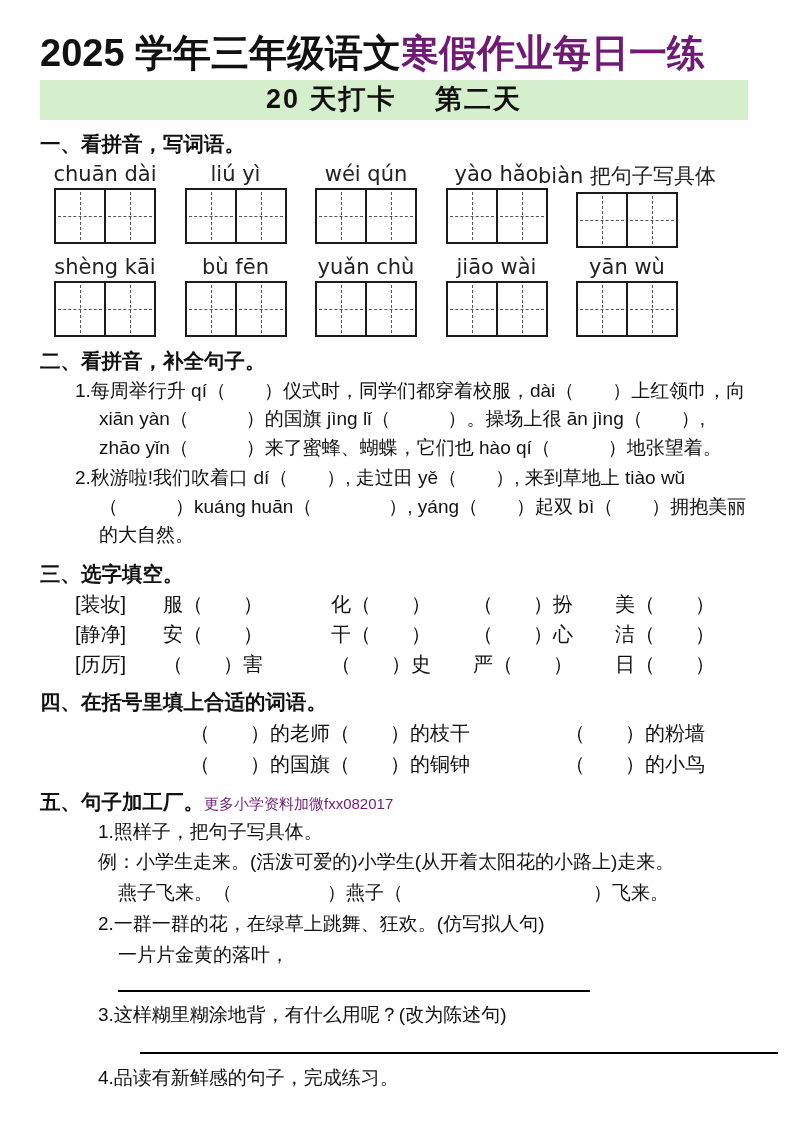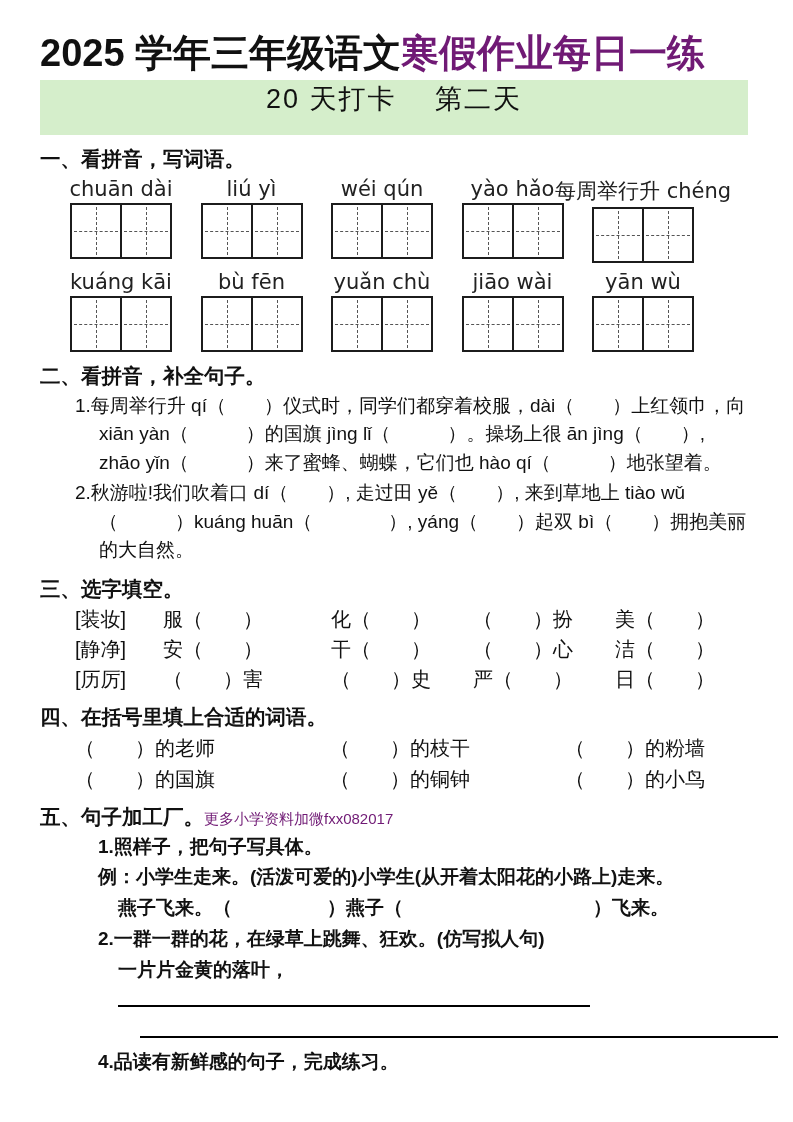--- a/index.html
+++ b/index.html
@@ -3,55 +3,55 @@
 <meta charset="utf-8">
 <style>
   * { margin:0; padding:0; box-sizing:border-box; }
   html,body { background:#fff; }
   body { font-family:"Liberation Sans","DejaVu Sans",sans-serif; color:#111; }
   .page { width:793px; height:1122px; padding:30px 45px 0 40px; overflow:hidden; background:#fff; }
 
   
   .title-line { font-size:38px; font-weight:900; white-space:nowrap; letter-spacing:0px; line-height:1.25; }
   .title-red { color:#701a75; }
-  .banner { margin-top:2px; background:#d5eecb; text-align:center; font-size:27px; font-weight:400; padding:1px 0 18px 0; letter-spacing:2px; }
+  .banner { margin-top:2px; background:#d5eecb; text-align:center; font-size:27px; font-weight:700; padding:1px 0 3px 0; letter-spacing:2px; }
 
   
   .date-line { margin:10px 0 4px 58px; font-size:20px; font-weight:600; }
   .blank { display:inline-block; border-bottom:2px solid #000; height:1em; position:relative; top:2px; }
   .w45 { width:46px; } .gap { display:inline-block; }
 
   
   .sec-title { font-size:20.5px; font-weight:800; margin-top:10px; }
   .watermark { font-size:15px; font-weight:400; color:#701a75; letter-spacing:0; }
 
   
-  .pin-row { display:flex; justify-content:space-between; margin:4px 0 0 30px; width:624px; }
+  .pin-row { display:flex; justify-content:space-between; margin:4px 0 0 14px; width:624px; }
   .pin-item { width:102px; flex:0 0 102px; display:flex; flex-direction:column; align-items:center; }
   .pinyin { font-size:21px; color:#222; white-space:nowrap; margin-bottom:2px; font-family:"DejaVu Sans",sans-serif; }
   .tian { display:flex; border:2px solid #1c1c1c; width:102px; height:56px; background:#fff; }
   .tcell { flex:1; position:relative; }
   .tcell + .tcell { border-left:2px solid #1c1c1c; }
   .tcell::before { content:""; position:absolute; left:50%; top:2px; bottom:2px; border-left:1.5px dashed #555; }
   .tcell::after { content:""; position:absolute; top:50%; left:2px; right:2px; border-top:1.5px dashed #555; }
 
   
   .para { font-size:19px; line-height:1.5; margin:2px 0 2px 35px; padding-left:24px; text-indent:-24px; max-width:672px; }
 
   
   .s3-row { display:flex; margin:3px 0 3px 35px; font-size:20px; line-height:1.35; }
   .s3-bracket { flex:0 0 88px; }
   .s3-c1 { flex:0 0 168px; } .s3-c2 { flex:0 0 142px; } .s3-c3 { flex:0 0 142px; } .s3-c4 { flex:1; }
 
   
   .s4-row { display:flex; margin:4px 0 4px 35px; font-size:20px; line-height:1.35; }
-  .s4-c1 { flex:0 0 255px; } .s4-c2 { flex:0 0 235px; } .s4-c3 { flex:1; }
-
-  
-  .s5-line { font-size:19px; line-height:1.52; margin:2px 0 2px 23px; max-width:680px;font-weight:bold; }
+  .s4-c1 { flex:0 0 255px;text-align:right; } .s4-c2 { flex:0 0 235px; } .s4-c3 { flex:1; }
+
+  
+  .s5-line { font-size:19px; line-height:1.52; margin:2px 0 2px 23px; max-width:680px; }
   .s5-sub { margin-left:58px; }
   .rule-line { margin:6px 0 8px 100px; }
 </style>
 </head>
 <body>
 
 <div class="page">
 
   <div class="title-line">
     <span>2025 学年三年级语文</span><span class="title-red">寒假作业每日一练</span>
@@ -88,31 +88,31 @@
           </div>
       </div>
       <div class="pin-item">
         <div class="pinyin">yào hǎo</div>
         <div class="tian">
             <div class="tcell"></div>
             <div class="tcell"></div>
           </div>
       </div>
       <div class="pin-item">
-        <div class="pinyin">每周举行升 chéng</div>
+        <div class="pinyin">biàn 把句子写具体</div>
         <div class="tian">
             <div class="tcell"></div>
             <div class="tcell"></div>
           </div>
       </div>
     </div>
 
     <div class="pin-row" style="margin-top:7px">
       <div class="pin-item">
-        <div class="pinyin">kuáng kāi</div>
+        <div class="pinyin">shèng kāi</div>
         <div class="tian">
             <div class="tcell"></div>
             <div class="tcell"></div>
           </div>
       </div>
       <div class="pin-item">
         <div class="pinyin">bù  fēn</div>
         <div class="tian">
             <div class="tcell"></div>
             <div class="tcell"></div>
@@ -192,19 +192,20 @@
 
     <div class="s5-line s5-sub">1.照样子，把句子写具体。</div>
     <div class="s5-line s5-sub">例：小学生走来。(活泼可爱的)小学生(从开着太阳花的小路上)走来。</div>
     <div class="s5-line" style="margin-left:78px">燕子飞来。（　　　　　）燕子（　　　　　　　　　　）飞来。</div>
 
     <div class="s5-line s5-sub">2.一群一群的花，在绿草上跳舞、狂欢。(仿写拟人句)</div>
     <div class="s5-line" style="margin-left:78px">
       <span>一片片金黄的落叶，</span><span class="blank" style="width:472px"></span>
     </div>
 
+    <div class="s5-line s5-sub">3.这样糊里糊涂地背，有什么用呢？(改为陈述句)</div>
     <div class="rule-line"><span class="blank" style="width:638px"></span></div>
 
     <div class="s5-line s5-sub" style="margin-top:6px">4.品读有新鲜感的句子，完成练习。</div>
 
   </div>
 
 </div>
 
 </body></html>

